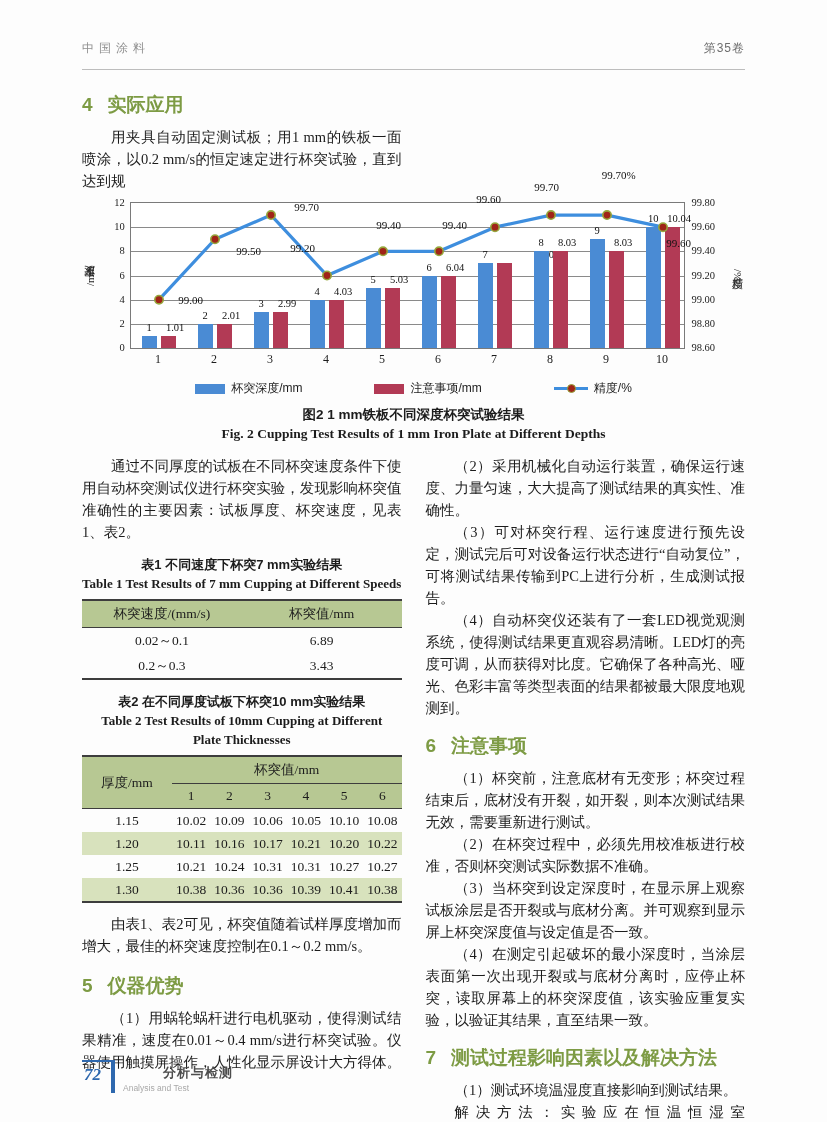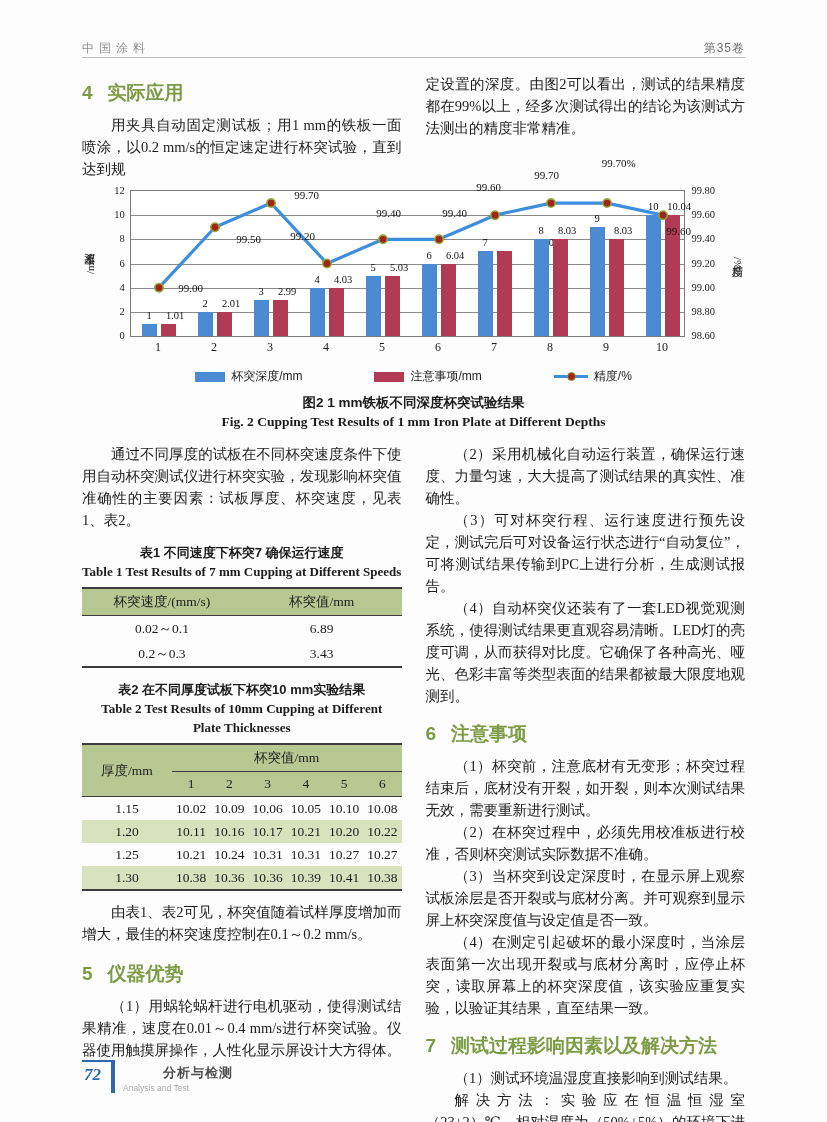--- a/index.html
+++ b/index.html
@@ -2,21 +2,21 @@
 <html><head>
 <meta charset="utf-8">
 <style>
   html,body { margin:0; padding:0; background:#e8e8e8; }
   .page { position:relative; width:827px; height:1122px; background:#fdfdfd; margin:0 auto;
           font-family:"Liberation Serif","DejaVu Serif",serif; color:#1c1c1c; overflow:hidden; }
   .content { position:absolute; left:82px; top:40px; width:663px; }
 
   
   .running-head { display:flex; justify-content:space-between; align-items:flex-start;
-                  border-bottom:1px solid #bdbdbd; padding-bottom:0;
+                  border-bottom:1px solid #bdbdbd; padding-bottom:12px;
                   font-family:"Liberation Sans","DejaVu Sans",sans-serif; }
   .journal-name { font-size:12px; color:#8f8f8f; letter-spacing:5px; }
   .volume { font-size:12px; color:#6e6e6e; letter-spacing:1px; }
 
   
   .sec-head { display:flex; align-items:baseline; gap:15px; color:#7d9b44;
               font-family:"Liberation Sans","DejaVu Sans",sans-serif;
               font-weight:bold; font-size:19px; margin:10px 0 8px 0; }
 
   
@@ -91,23 +91,20 @@
       <span class="volume">第35卷</span>
     </div>
 
     <div class="cols" style="margin-top:12px;">
       <div class="col">
         <div class="sec-head">
           <span>4</span>
           <span>实际应用</span>
         </div>
         <div class="para">用夹具自动固定测试板；用1 mm的铁板一面喷涂，以0.2 mm/s的恒定速定进行杯突试验，直到达到规</div>
-      </div>
-      <div class="col">
-        <div class="para noindent" style="margin-top:3px;">定设置的深度。由图2可以看出，测试的结果精度都在99%以上，经多次测试得出的结论为该测试方法测出的精度非常精准。</div>
       </div>
     </div>
 
     <div class="figure">
       <div class="chart-row">
         <div class="vtitle left">深度/mm</div>
         <div class="ticks-col left" id="ticksLeft">
             <div class="tick" style="top: 139px;">0</div>
             <div class="tick" style="top: 114.833px;">2</div>
             <div class="tick" style="top: 90.6667px;">4</div>
@@ -230,21 +227,21 @@
     <div class="fig-cap">
       <div class="zh">图2  1 mm铁板不同深度杯突试验结果</div>
       <div class="en">Fig. 2  Cupping Test Results of 1 mm Iron Plate at Different Depths</div>
     </div>
 
     <div class="cols" style="margin-top:12px;">
       <div class="col">
         <div class="para">通过不同厚度的试板在不同杯突速度条件下使用自动杯突测试仪进行杯突实验，发现影响杯突值准确性的主要因素：试板厚度、杯突速度，见表1、表2。</div>
 
         <div class="tbl-cap">
-          <div class="zh">表1  不同速度下杯突7 确保运行速度</div>
+          <div class="zh">表1  不同速度下杯突7 mm实验结果</div>
           <div class="en">Table 1  Test Results of 7 mm Cupping at Different Speeds</div>
         </div>
         <table class="tbl">
           <thead>
             <tr>
               <th style="width:50%;">杯突速度/(mm/s)</th>
               <th style="width:50%;">杯突值/mm</th>
             </tr>
           </thead>
           <tbody id="t1body">

